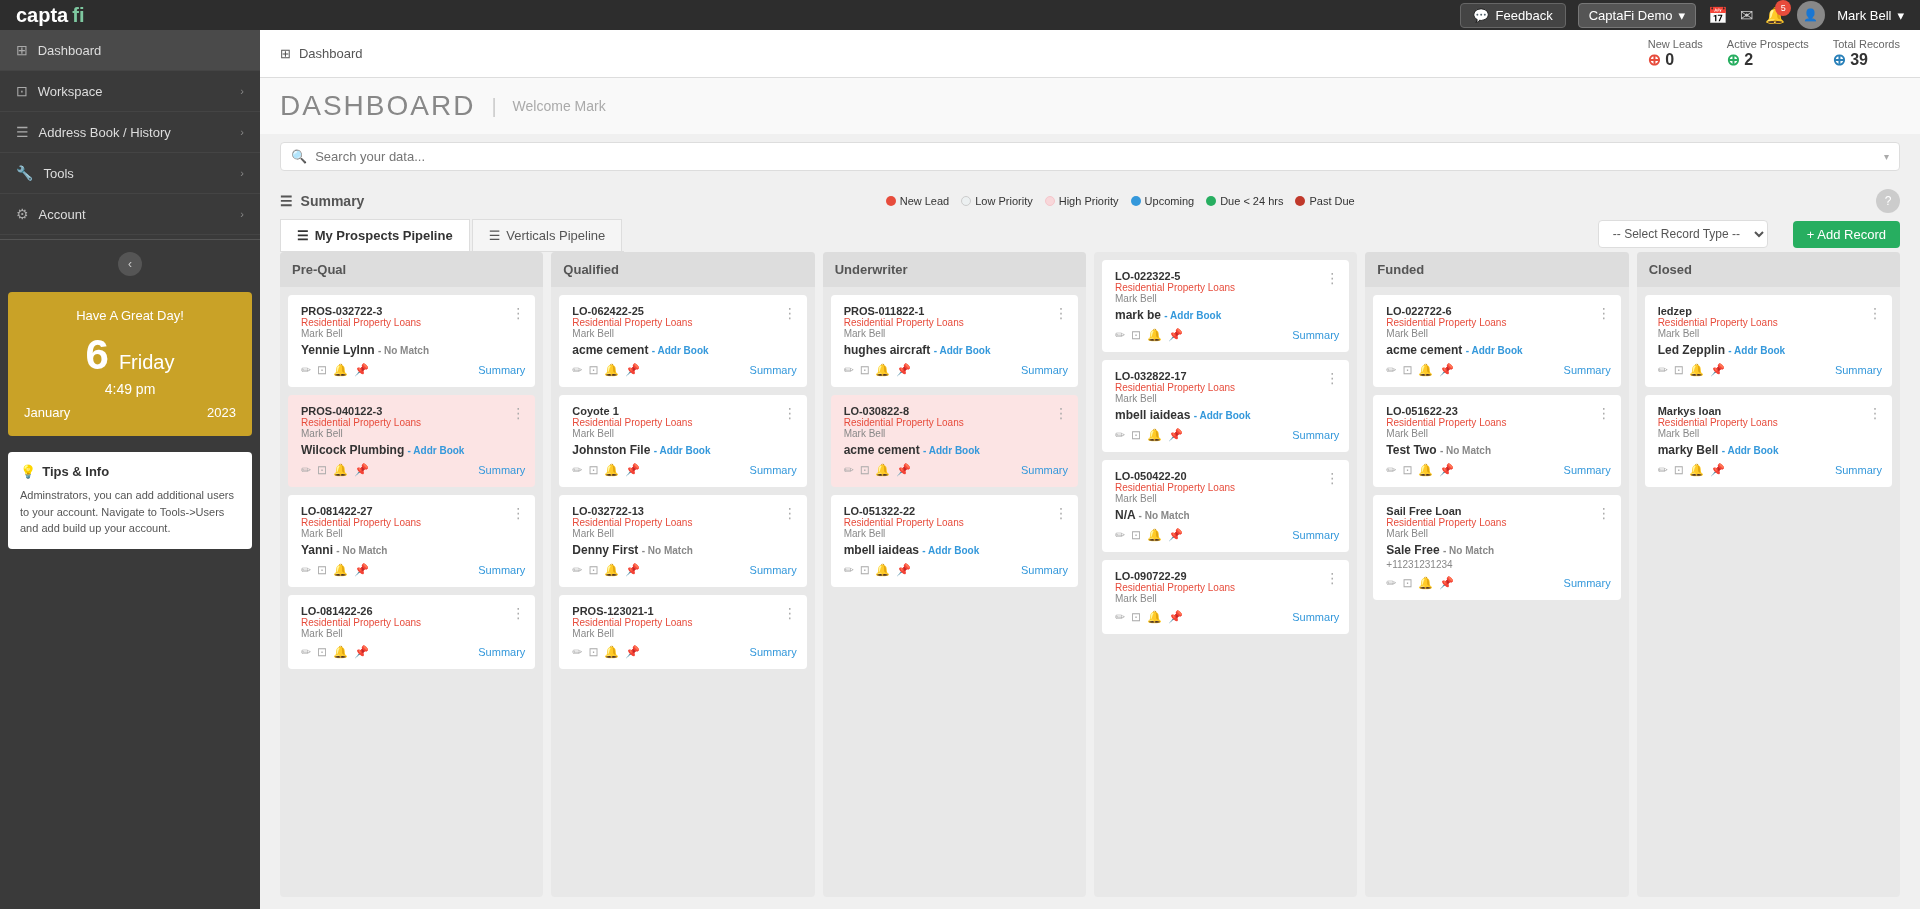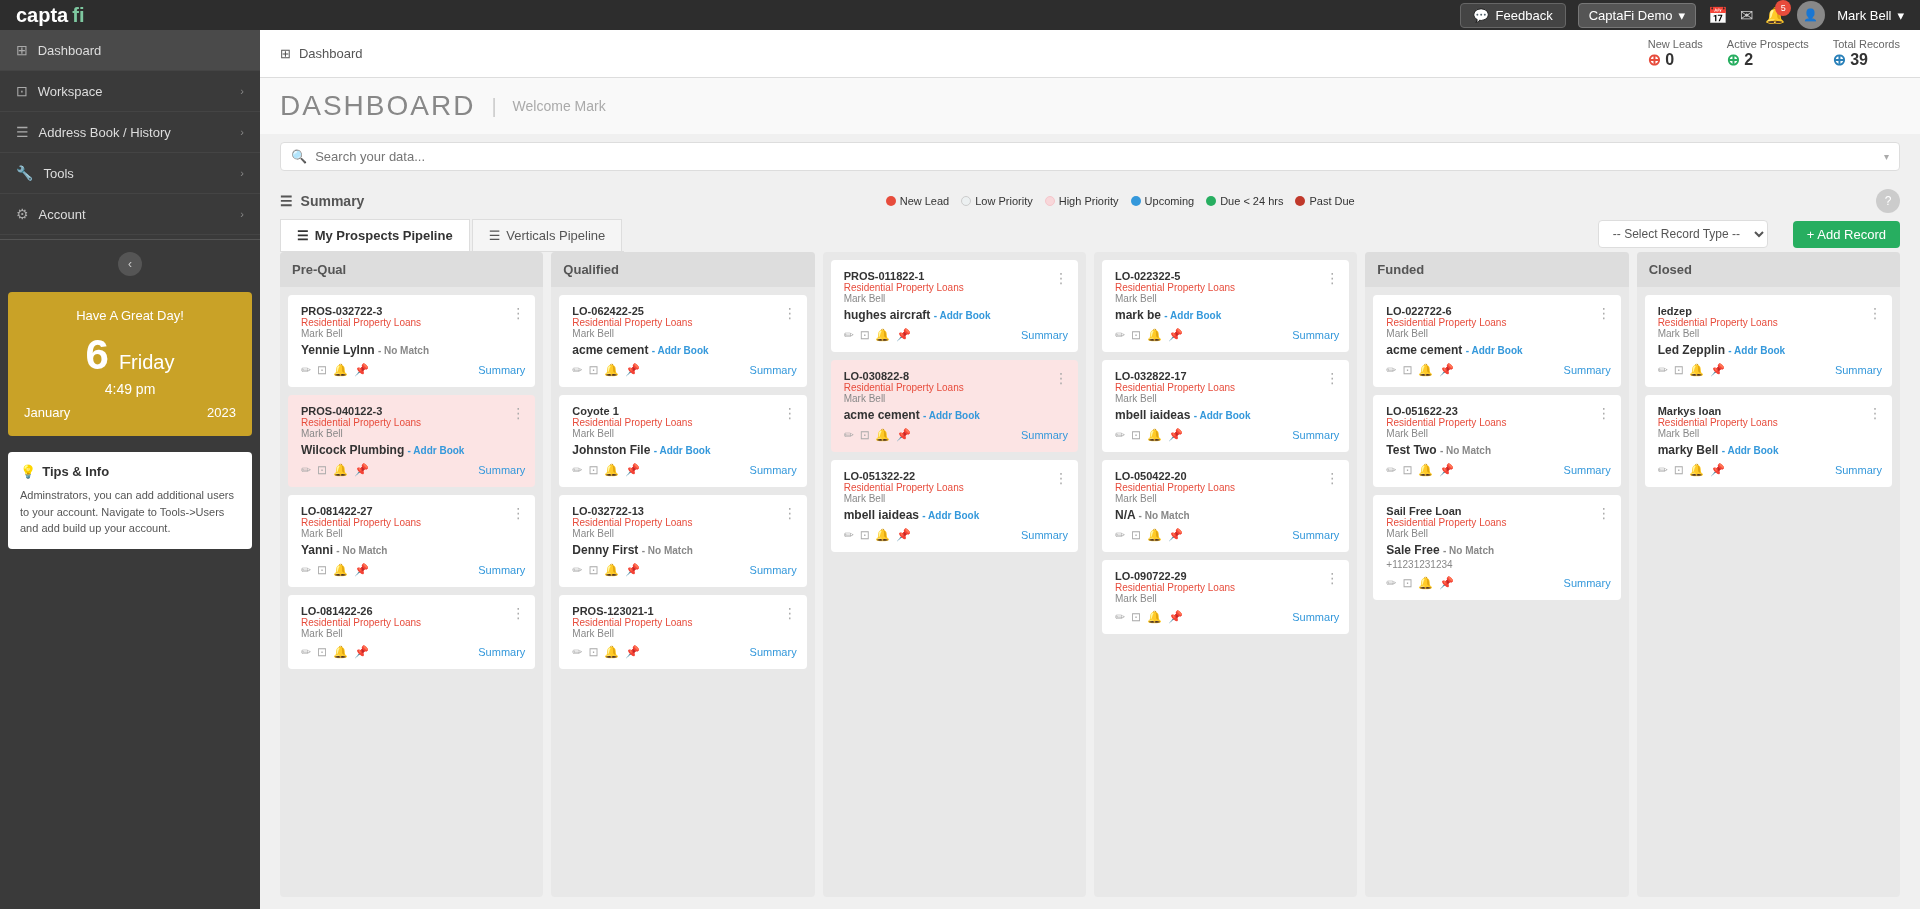--- a/index.html
+++ b/index.html
@@ -545,20 +545,21 @@
             <span>⊡</span>
             <span>🔔</span>
             <span>📌</span>
           </div>
           <span class="card-summary">Summary</span>
         </div>
       </div>
             </div>
           </div>
           <div class="kanban-col">
+            <div class="kanban-col-header">Underwriter</div>
             <div class="kanban-cards">
               <div class="kanban-card">
         <div class="card-top">
           <div>
             <div class="card-id">PROS-011822-1</div>
             <div class="card-type">Residential Property Loans</div>
             <div class="card-owner">Mark Bell</div>
           </div>
           <span class="card-more">⋮</span>
         </div>

